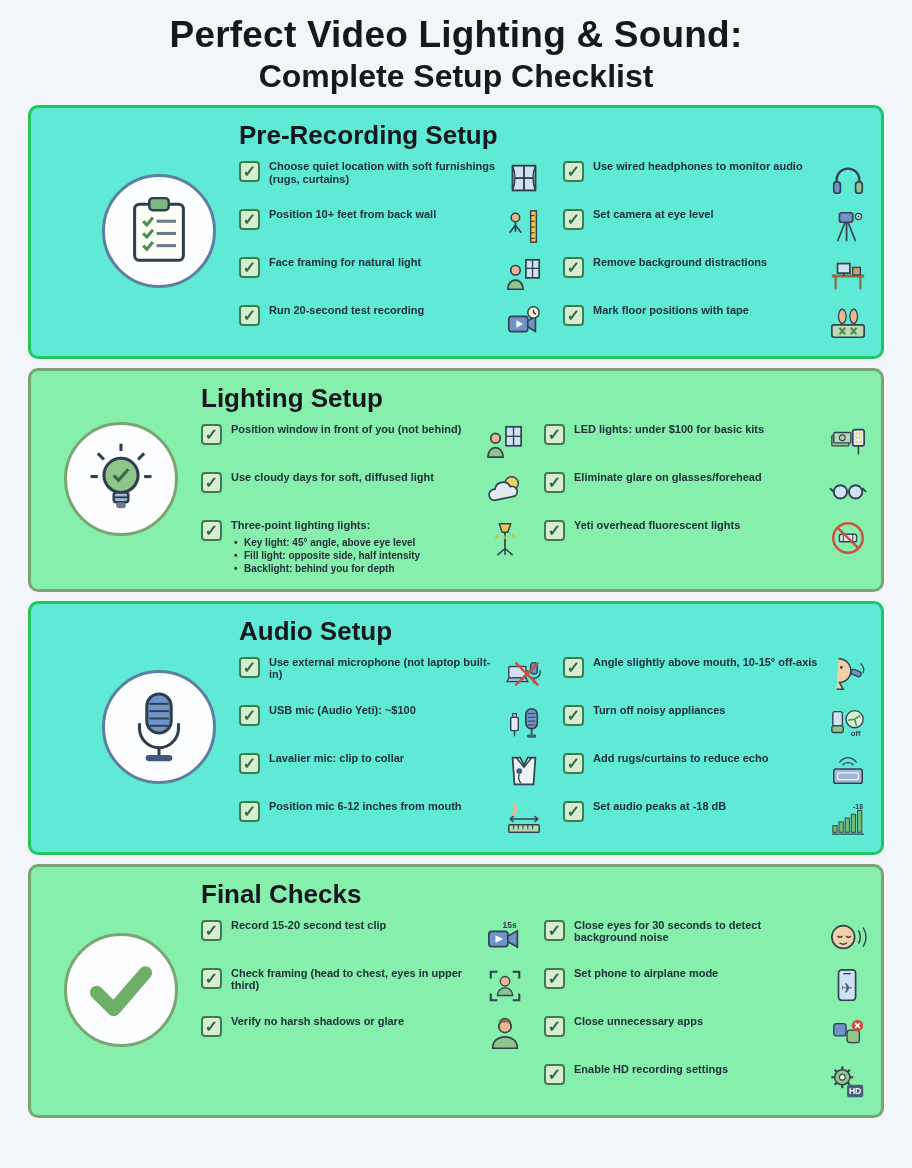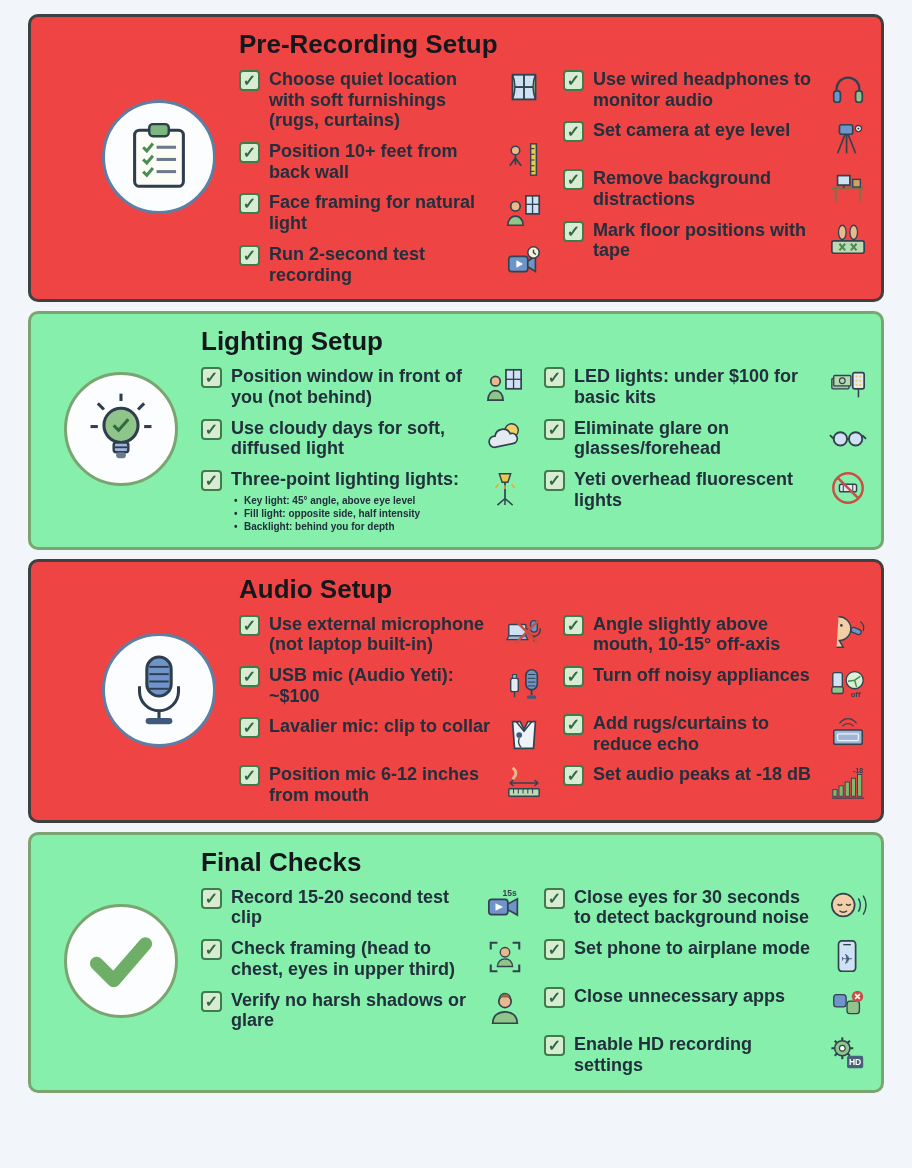--- a/index.html
+++ b/index.html
@@ -6,51 +6,55 @@
   html,body { background:#f2f5f9; }
   body { width:912px; min-height:1168px; font-family:"Liberation Sans", sans-serif; }
   .page { width:912px; min-height:1168px; padding:14px 28px 18px; display:flex; flex-direction:column; }
 
   .title { text-align:center; color:#15181c; margin-bottom:10px; }
   .title-line1 { font-size:37px; font-weight:800; letter-spacing:.2px; }
   .title-line2 { font-size:32px; font-weight:600; margin-top:2px; }
 
   #sections { display:flex; flex-direction:column; gap:9px; }
   .card { display:flex; border-radius:10px; padding:12px 14px 14px 10px; }
-  .card.blue  { background:#ef4444; border:3px solid #404040;padding-left:48px; }
+  .card.blue  { background:#5eead4; border:3px solid #22c55e;padding-left:48px; }
   .card.green { background:#86efac; border:3px solid #7aa571; }
 
   .badge { flex:0 0 160px; display:flex; align-items:center; justify-content:center; }
   .badge-circle { width:114px; height:114px; border-radius:50%; background:#fbfdfe;
                   display:flex; align-items:center; justify-content:center; }
   .card.blue  .badge-circle { border:3px solid #5d7fa3; }
   .card.green .badge-circle { border:3px solid #7aa571; }
   .badge-circle svg { width:78px; height:78px; display:block; }
 
   .card-content { flex:1; min-width:0; }
   .card-title { font-size:26px; font-weight:800; color:#14181c; margin-bottom:9px; }
   .columns { display:flex; gap:20px; }
   .col { flex:1; display:flex; flex-direction:column; gap:10px; min-width:0; }
 
   .check-item { display:flex; align-items:flex-start; gap:9px; }
   .checkbox { width:21px; height:21px; flex:0 0 21px; border:2px solid #3e7d4a; background:#d8ecd4;
               border-radius:4px; color:#2f6b3c; font-weight:bold; font-size:16px; line-height:17px;
               text-align:center; margin-top:1px; cursor:pointer; }
   .item-text-wrap { flex:1; min-width:0; }
-  .item-text { display:block; font-size:18px; font-weight:700; color:#222f3c; line-height:1.15; }
+  .item-text { display:block; font-size:11px; font-weight:700; color:#222f3c; line-height:1.15; }
   .subitems { list-style:none; margin-top:4px; }
   .subitem { font-size:10px; font-weight:700; color:#222f3c; line-height:1.3; padding-left:13px; position:relative; }
   .subitem::before { content:"•"; position:absolute; left:3px; }
   .item-icon { width:38px; height:38px; flex:0 0 38px; }
   .item-icon svg { width:100%; height:100%; display:block; }
 </style>
 </head>
 <body>
 
 <div class="page">
+  <header class="title">
+    <div class="title-line1">Perfect Video Lighting &amp; Sound:</div>
+    <div class="title-line2">Complete Setup Checklist</div>
+  </header>
 
   <main id="sections">
       <section class="card blue">
         <div class="badge">
           <div class="badge-circle">
             <svg viewBox="0 0 64 64">
               <rect x="12" y="10" width="40" height="46" rx="4" fill="#fdfdf8" stroke="#2f3e4e" stroke-width="2.5"></rect>
               <rect x="24" y="5" width="16" height="10" rx="3" fill="#7cb87e" stroke="#2f3e4e" stroke-width="2"></rect>
               <path d="M19 24l3 3 5-6" stroke="#4e8b54" stroke-width="2.5" fill="none"></path>
               <line x1="30" y1="24" x2="46" y2="24" stroke="#6b7a89" stroke-width="2.5"></line>
@@ -111,21 +115,21 @@
                     <line x1="29" y1="4" x2="29" y2="23" stroke="#33424f" stroke-width="1.4"></line>
                     <line x1="22" y1="13" x2="36" y2="13" stroke="#33424f" stroke-width="1.4"></line>
                     <circle cx="11" cy="15" r="5" fill="#e9b98d" stroke="#33424f" stroke-width="1.8"></circle>
                     <path d="M3 35c0-6.5 4-9.5 8-9.5s8 3 8 9.5z" fill="#8fc48a" stroke="#33424f" stroke-width="1.8"></path>
                   </svg>
                 </span>
               </div>
               <div class="check-item">
                 <span class="checkbox">✓</span>
                 <div class="item-text-wrap">
-                  <span class="item-text">Run 2-second test recording</span>
+                  <span class="item-text">Run 20-second test recording</span>
                 </div>
                 <span class="item-icon">
                   <svg viewBox="0 0 40 40">
                     <rect x="4" y="13" width="20" height="16" rx="3" fill="#6f94c9" stroke="#33424f" stroke-width="1.8"></rect>
                     <path d="M24 18l8-5v16l-8-5z" fill="#6f94c9" stroke="#33424f" stroke-width="1.8"></path>
                     <path d="M12 17l7 4-7 4z" fill="#fff"></path>
                     <circle cx="30" cy="9" r="6" fill="#f5efd8" stroke="#33424f" stroke-width="1.6"></circle>
                     <path d="M30 6v3l2.5 2" stroke="#33424f" stroke-width="1.5" fill="none"></path>
                   </svg>
                 </span>

